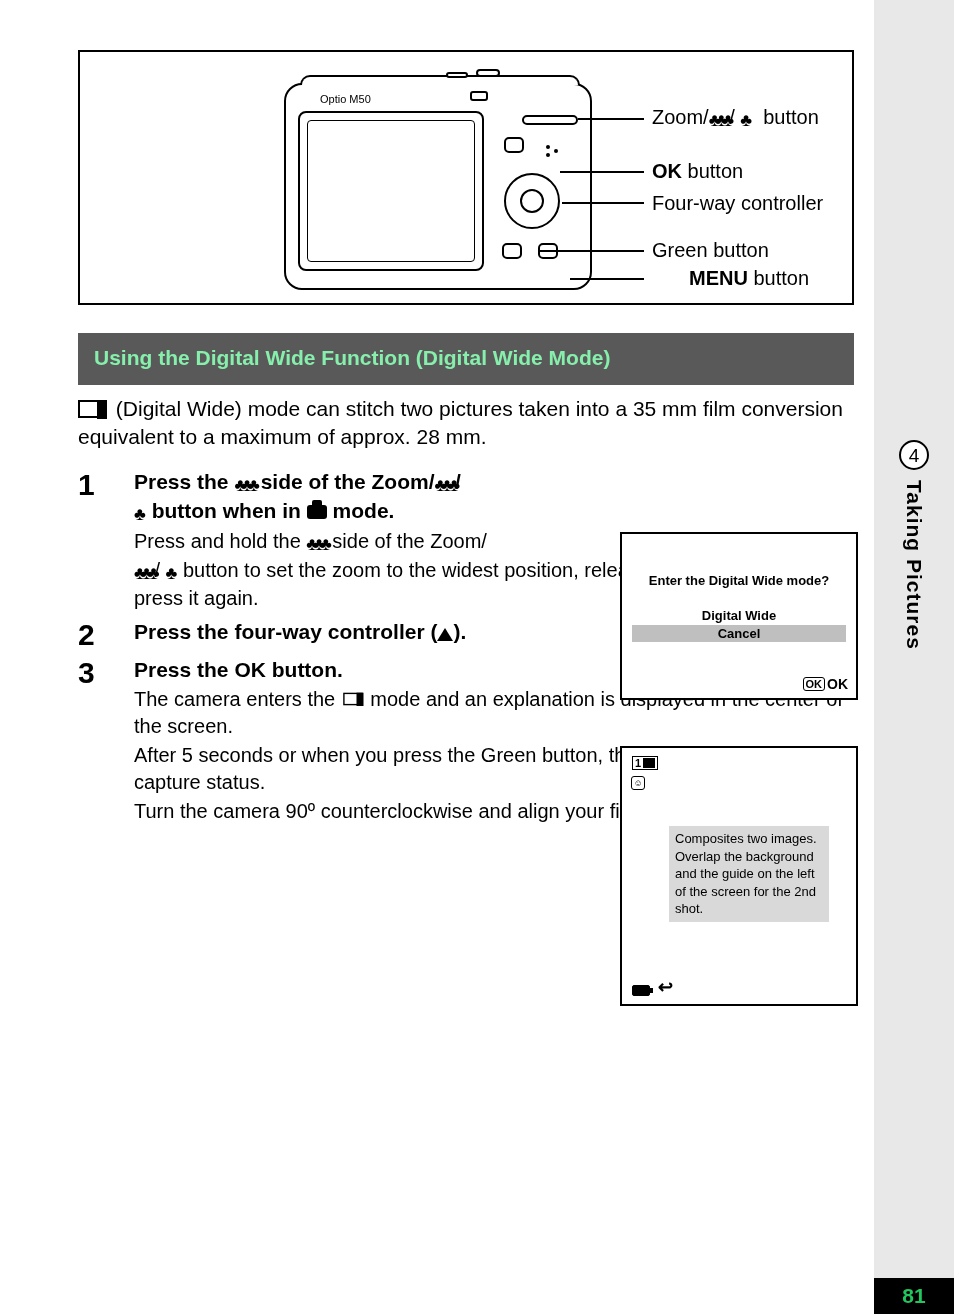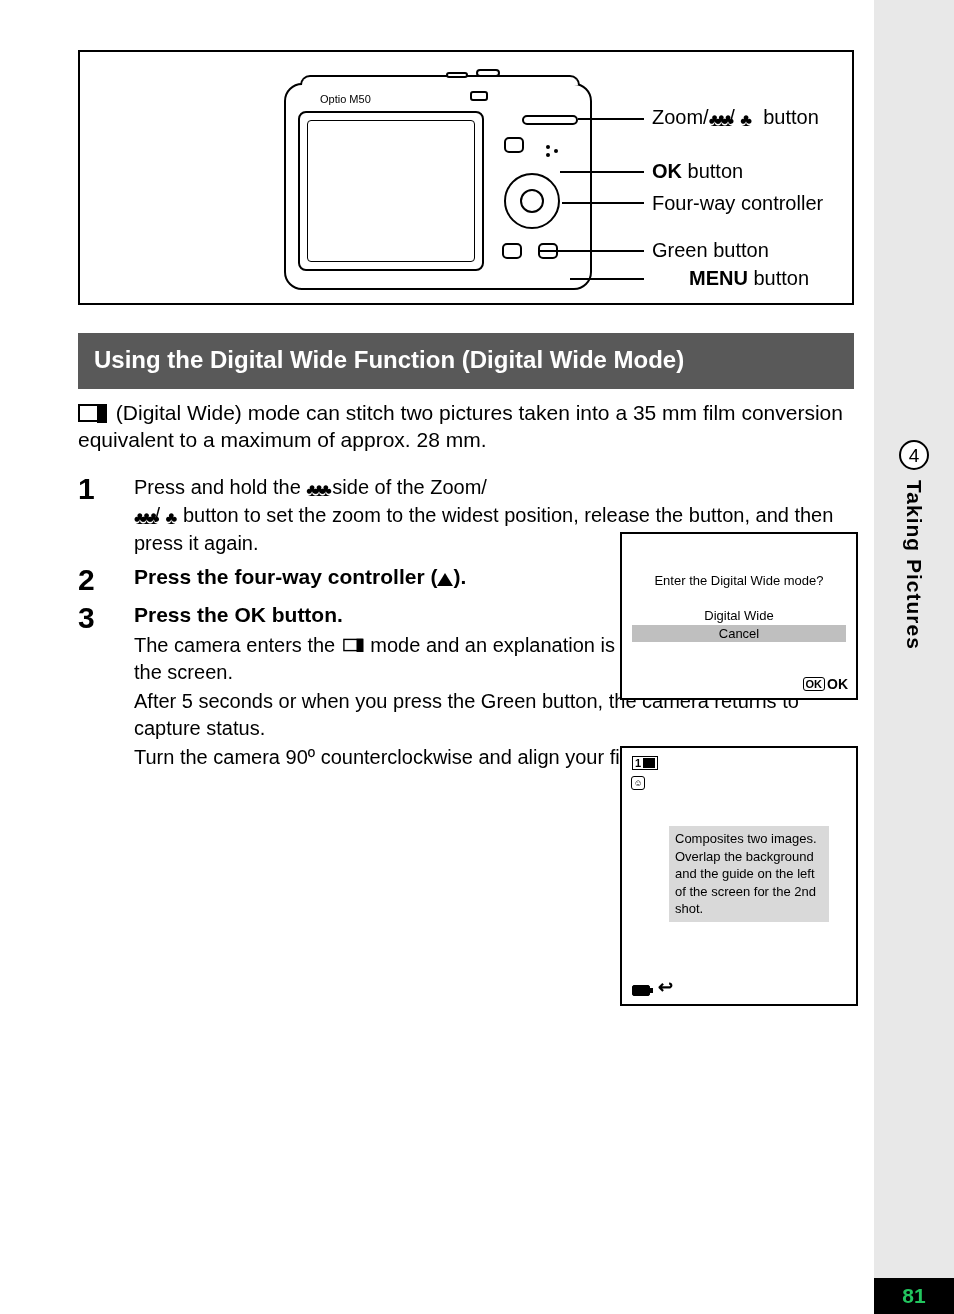--- a/index.html
+++ b/index.html
@@ -127,22 +127,22 @@
     background: #000;
   }
   .label {
     position: absolute;
     font-size: 20px;
     white-space: nowrap;
   }
   
   .section-heading {
     background: #595959;
-    color: #ffffff;
-    font-size: 24px;
+    color: #86efac;
+    font-size: 21px;
     font-weight: bold;
     padding: 12px 16px 14px 16px;
     width: 776px;
     line-height: 1.25;
   }
   
   .intro {
     font-size: 21px;
     width: 776px;
     margin-top: 10px;
@@ -218,21 +218,21 @@
   .lcd1, .lcd2 {
     position:absolute;
     border: 2px solid #000;
     width: 238px;
     background:#fff;
   }
   .lcd1 { left: 620px; top: 532px; height: 168px; }
   .lcd2 { left: 620px; top: 746px; height: 260px; }
   .lcd1-inner {
     font-size: 13px;
-    font-weight: normal;
+    font-weight: bold;
     text-align:center;
   }
   .lcd1-q { margin-top: 38px; line-height:1.35; }
   .lcd1-opt1 { margin-top: 18px; }
   .lcd1-opt2 { background:#bfbfbf; margin: 2px 10px 0 10px; padding:1px 0;}
   .lcd1-ok {
     position:absolute;
     right: 8px; bottom: 6px;
     font-size: 14px; font-weight:bold;
   }
@@ -373,20 +373,24 @@
   <div class="intro">
     <span class="dw-icon"></span>
     <span>(Digital Wide) mode can stitch two pictures taken into a 35 mm film conversion equivalent to a maximum of approx. 28 mm.</span>
   </div>
 
   <div class="steps">
 
     <div class="step">
       <div class="step-num">1</div>
       <div class="step-body step-col">
+        <div class="step-title">
+          <span>Press the </span><span class="trees-icon">♣♣♣</span><span> side of the Zoom/</span><span class="trees-icon">♣♣♣</span>/<br>
+          <span class="tree-icon">♣</span><span> button when in </span><span class="cam-icon"></span><span> mode.</span>
+        </div>
         <div class="step-text">
           <span>Press and hold the </span><span class="trees-icon">♣♣♣</span><span> side of the Zoom/</span><br>
           <span class="trees-icon">♣♣♣</span>/ <span class="tree-icon">♣</span><span> button to set the zoom to the widest position, release the button, and then press it again.</span>
         </div>
       </div>
     </div>
 
     <div class="step">
       <div class="step-num">2</div>
       <div class="step-body step-col">

